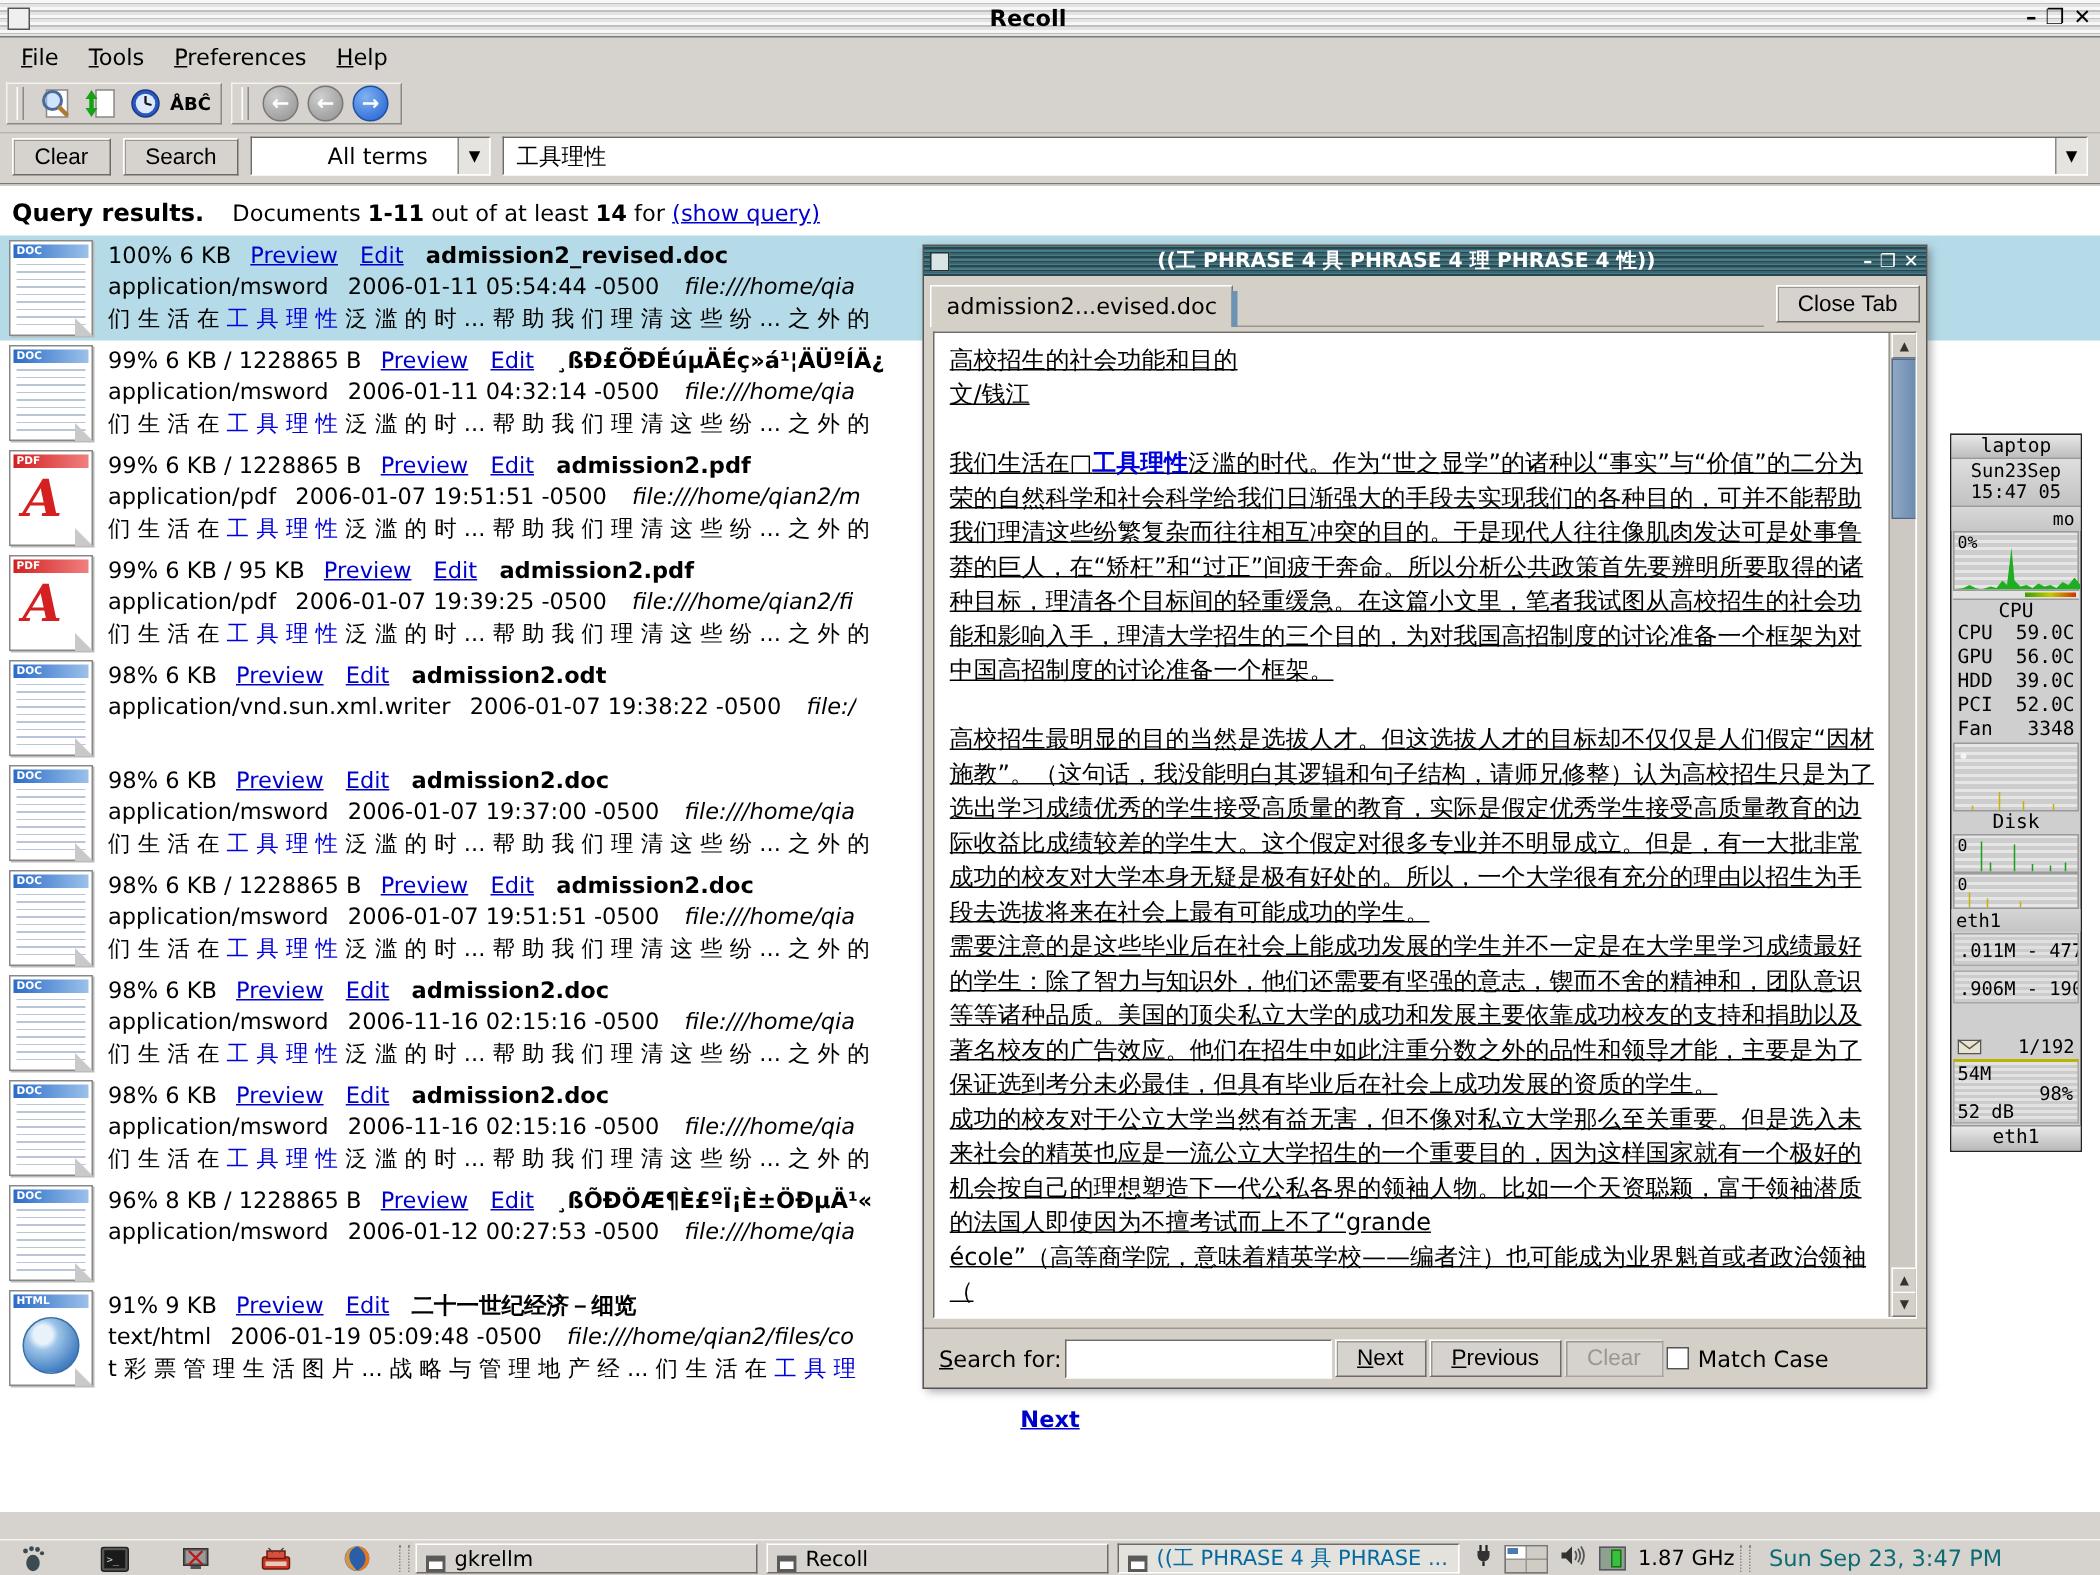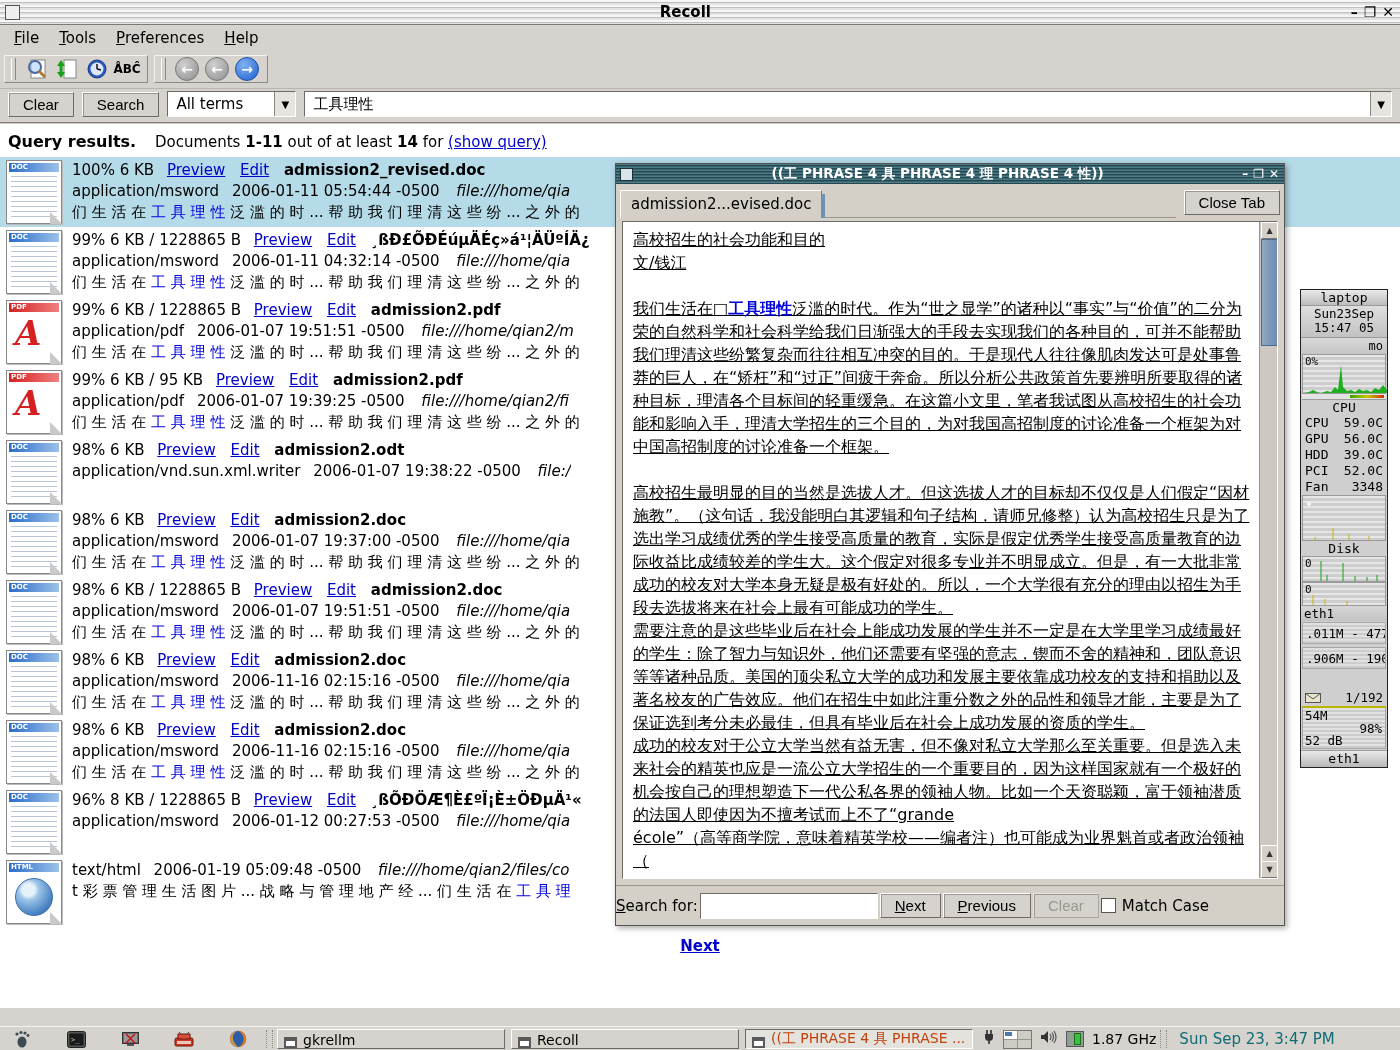--- a/index.html
+++ b/index.html
@@ -28,21 +28,21 @@
   .spell-glyph{font-size:12px;font-weight:bold;letter-spacing:0;}
   .navcirc{width:22px;height:22px;border-radius:50%;display:flex;align-items:center;justify-content:center;color:#fff;font-weight:bold;font-size:14px;}
   .navcirc.gray{background:radial-gradient(circle at 35% 30%,#cfcfcf,#8f8f8f);border:1px solid #777;}
   .navcirc.blue{background:radial-gradient(circle at 35% 30%,#7fb2f2,#1f5ed0);border:1px solid #1b4fa0;}
   
   .searchrow{position:absolute;left:0;top:88px;width:1400px;height:32px;display:flex;align-items:center;gap:8px;padding-left:8px;box-sizing:border-box;}
   .btn{background:#d6d3ce;border:1px solid;border-color:#ffffff #6e6b66 #6e6b66 #ffffff;box-shadow:1px 1px 0 #9a978f inset;padding:3px 14px;font-size:15px;}
   .combo{background:#fff;border:1px solid;border-color:#6e6b66 #ffffff #ffffff #6e6b66;display:flex;align-items:center;height:26px;box-sizing:border-box;}
   .combo .val{padding:0 8px;flex:1;white-space:nowrap;overflow:hidden;}
   .combo .arrowbtn{width:20px;height:100%;background:#e6e4df;border-left:1px solid #8b8984;display:flex;align-items:center;justify-content:center;font-size:10px;}
-  .combo-mode{width:129px;}
+  .combo-mode{width:160px;padding-left:42px;}
   .combo-query{flex:1;margin-right:8px;}
   
   .results{position:absolute;left:0;top:122px;width:1400px;height:886px;background:#fff;border-top:2px groove #cfcdc8;box-sizing:border-box;overflow:hidden;}
   .rheader{padding:8px 0 6px 8px;font-size:15px;}
   .rheader b{font-weight:bold;}
   .qr-bold{font-weight:bold;font-size:16px;margin-right:14px;}
   a.link{color:#0000cc;text-decoration:underline;cursor:pointer;}
   .row{display:flex;padding:3px 0 3px 6px;align-items:flex-start;}
   .row.sel{background:#b5dbe8;}
   .rtext{margin-left:10px;line-height:21px;font-size:15px;white-space:nowrap;overflow:hidden;}
@@ -86,21 +86,21 @@
   .p-text-inner{position:absolute;left:10px;top:6px;right:26px;bottom:4px;font-size:16px;line-height:23px;overflow:hidden;text-decoration:underline;}
   .pline{white-space:pre-wrap;}
   .pblank{height:23px;}
   .p-hl{color:#0000dd;font-weight:bold;}
   .p-scroll{position:absolute;right:0;top:0;bottom:0;width:17px;background:#cdc9c2;border-left:1px solid #9a978f;}
   .p-scroll .sarrow{position:absolute;left:1px;width:15px;height:15px;background:#d4d0c8;border:1px solid;border-color:#fff #777 #777 #fff;font-size:8px;text-align:center;line-height:15px;color:#333;}
   .sarrow.up{top:0;}
   .sarrow.down2a{bottom:16px;}
   .sarrow.down2b{bottom:0;}
   .p-thumb{position:absolute;left:1px;top:17px;width:15px;height:105px;background:linear-gradient(90deg,#8fa8c4,#6d8cb0);border:1px solid #4a6a90;}
-  .p-findbar{position:absolute;left:0;right:0;bottom:0;height:40px;border-top:1px solid #9a978f;display:flex;align-items:center;gap:2px;padding:0 0;box-sizing:border-box;}
+  .p-findbar{position:absolute;left:0;right:0;bottom:0;height:40px;border-top:1px solid #9a978f;display:flex;align-items:center;gap:2px;padding:0 10px;box-sizing:border-box;}
   .findlabel::first-letter{text-decoration:underline;}
   .findinput{width:172px;height:22px;background:#fff;border:1px solid;border-color:#6e6b66 #fff #fff #6e6b66;}
   .fbtn::first-letter{text-decoration:underline;}
   .btn.disabled{color:#9a978f;border-color:#e8e6e2 #a9a6a0 #a9a6a0 #e8e6e2;}
   .mc{display:flex;align-items:center;gap:6px;}
   .checkbox{width:13px;height:13px;background:#fff;border:1px solid #555;}
   
   .gkrellm{position:absolute;left:1300px;top:289px;width:88px;height:479px;background:#cfcfcf;border:1px solid #222;box-sizing:border-box;z-index:6;font-family:"DejaVu Sans Mono","Liberation Mono",monospace;font-size:12px;display:flex;flex-direction:column;}
   .gk-cap{background:linear-gradient(180deg,#e9e9e9,#bdbdbd);text-align:center;font-size:13px;height:15px;line-height:15px;border-bottom:1px solid #9a9a9a;}
   .gk-clock{background:linear-gradient(180deg,#dedede,#c2c2c2);text-align:center;line-height:14px;height:30px;padding-top:1px;border-bottom:1px solid #9a9a9a;font-size:12.5px;}
@@ -120,21 +120,21 @@
   .gk-mem .m3{position:absolute;left:2px;bottom:0;}
   .gk-gap{flex:1;}
   .gk-bottom{background:linear-gradient(180deg,#e9e9e9,#b8b8b8);text-align:center;height:16px;line-height:16px;font-size:13px;border-top:1px solid #9a9a9a;}
   .gk-ethrow{display:flex;justify-content:space-between;height:15px;line-height:15px;padding:0 3px;font-size:12.5px;background:linear-gradient(180deg,#d6d6d6,#c4c4c4);}
   
   .taskbar{position:absolute;left:0;top:1026px;width:1400px;height:24px;background:#d6d3ce;border-top:1px solid #f4f2ee;display:flex;align-items:center;z-index:10;}
   .launchers{display:flex;align-items:center;gap:34px;padding:0 14px 0 12px;}
   .licon{width:20px;height:20px;display:flex;align-items:center;justify-content:center;}
   .tsep{width:5px;height:18px;border-left:1px dotted #8b8984;border-right:1px dotted #8b8984;margin:0 4px;}
   .task{display:flex;align-items:flex-end;gap:6px;width:228px;height:20px;background:#d6d3ce;border:1px solid;border-color:#fff #6e6b66 #6e6b66 #fff;padding:0 6px;margin-right:6px;font-size:14px;white-space:nowrap;overflow:hidden;box-sizing:border-box;}
-  .task.active{background:#e4e2dc;border-color:#6e6b66 #fff #fff #6e6b66;color:#c2410c;}
+  .task.active{background:#e4e2dc;border-color:#6e6b66 #fff #fff #6e6b66;color:#0369a1;}
   .task .wicon{width:13px;height:11px;border:2px solid #5a5a5a;border-top-width:4px;flex:none;box-sizing:border-box;background:#fff;}
   .tray{display:flex;align-items:center;gap:8px;margin-left:4px;}
   .pager{display:grid;grid-template-columns:13px 13px;grid-template-rows:8px 8px;gap:1px;background:#9a978f;border:1px solid #777;}
   .pager i{background:#cfccc6;}
   .pager i.on{background:#fff;position:relative;}
   .pager i.on::after{content:"";position:absolute;left:1px;top:1px;width:7px;height:4px;background:#4a7ab0;}
   .freq{font-size:14px;}
   .clock{color:#0e6b75;font-size:15px;margin:0 10px 0 8px;white-space:nowrap;}
   .chip{width:16px;height:14px;background:#8fa08f;border:1px solid #556;position:relative;}
   .chip::after{content:"";position:absolute;right:2px;top:1px;bottom:1px;width:5px;background:#39c03c;border:1px solid #1c6e1e;}
@@ -473,20 +473,26 @@
   </div>
 
   <div class="row">
     <div class="ficon ficon--html">
       <span class="ficon-head ficon-label">HTML</span>
       <span class="ficon-body"></span>
       <span class="ficon-art"></span>
       <span class="ficon-fold"></span>
     </div>
     <div class="rtext">
+      <div class="l1">
+        <span class="meta">91% 9 KB</span>
+        <a class="link lnk-preview">Preview</a>
+        <a class="link lnk-edit">Edit</a>
+        <span class="fname">二十一世纪经济－细览</span>
+      </div>
       <div class="l2">
         <span class="mime">text/html</span>
         <span class="rdate">2006-01-19 05:09:48 -0500</span>
         <span class="rurl">file:///home/qian2/files/co</span>
       </div>
       <div class="l3">
         <span class="s-pre">t 彩 票 管 理 生 活 图 片 ... 战 略 与 管 理 地 产 经 ... 们 生 活 在 </span><span class="hl s-hl">工 具 理</span><span class="s-post"></span>
       </div>
     </div>
   </div>

